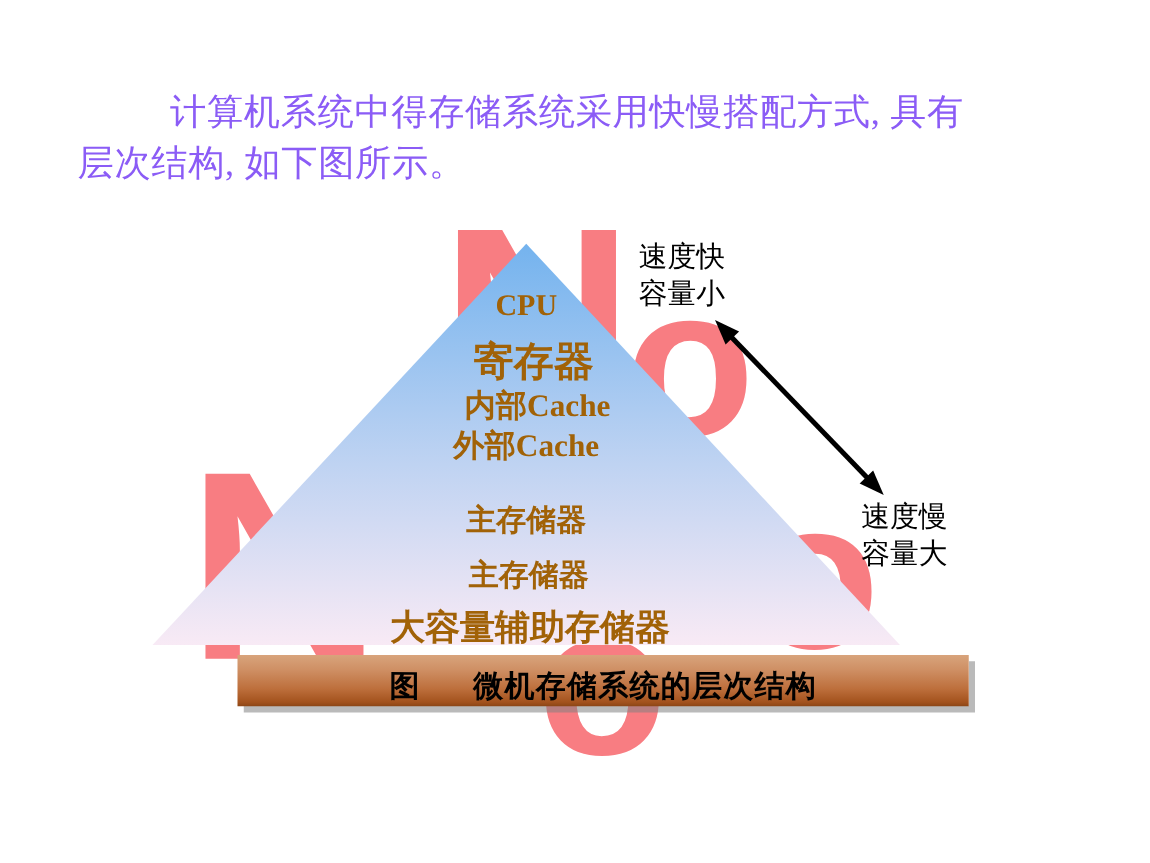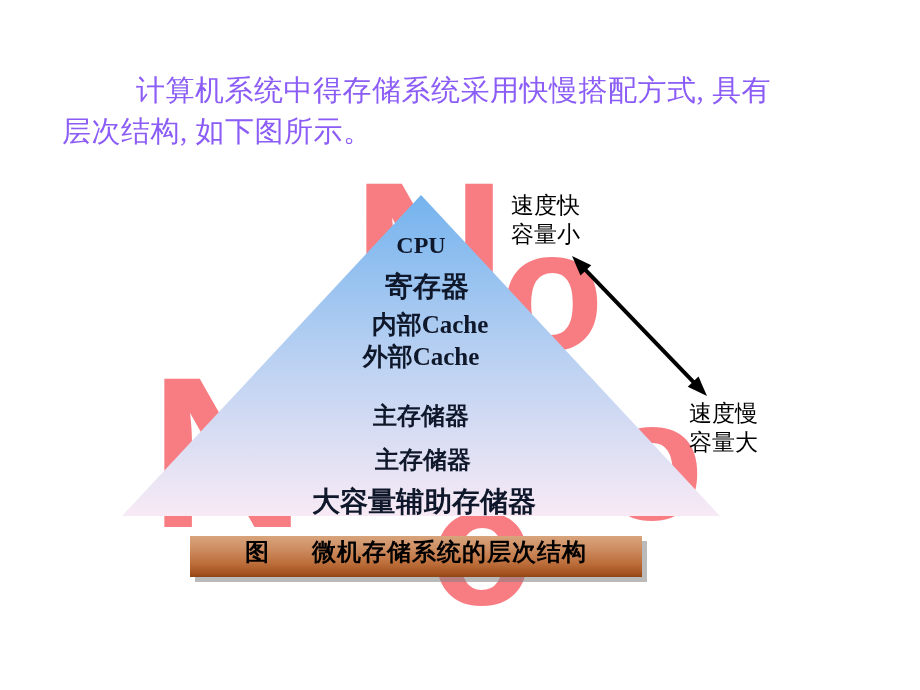--- a/index.html
+++ b/index.html
@@ -57,21 +57,21 @@
     font-size: 29px;
     line-height: 1.42;
     letter-spacing: 0.5px;
   }
   #body-text .indent { display: inline-block; width: 74px; }
 
   
   .layer-label {
     position: absolute;
     z-index: 6;
-    color: #0f172a;
+    color: #a16207;
     font-weight: bold;
     white-space: nowrap;
     transform: translateX(-50%);
   }
 
   
   .annotation {
     position: absolute;
     z-index: 6;
     color: #000000;
@@ -88,33 +88,33 @@
     width: 920px;
     height: 690px;
     z-index: 6;
     pointer-events: none;
   }
 
   
   #caption-bar {
     position: absolute;
     left: 190px;
-    top: 536px;
-    width: 452px;
+    top: 524px;
+    width: 585px;
     height: 41px;
     z-index: 7;
     background: linear-gradient(to bottom,
                 #d8a47c 0%,
                 #cf9065 28%,
                 #bd6f3c 66%,
                 #a3521d 92%,
                 #8c4616 100%);
     box-shadow: 5px 5px 0 rgba(130,130,130,0.55);
     display: flex;
-    align-items: flex-start;
+    align-items: flex-end;
     justify-content: center;
   }
   #caption-text {
     color: #000000;
     font-size: 24px;
     font-weight: bold;
     letter-spacing: 1px;
     white-space: pre;
   }
 </style>
@@ -144,21 +144,21 @@
     </svg>
   </div>
 
   <div id="body-text">
     <span class="indent"></span><span>计算机系统中得存储系统采用快慢搭配方式, 具有</span><br>
     <span>层次结构, 如下图所示。</span>
   </div>
 
   <div id="layer-labels">
       <div class="layer-label" style="left: 421px; top: 232px; font-size: 24px;">CPU</div>
-      <div class="layer-label" style="left: 427px; top: 268px; font-size: 28px;">寄存器</div>
+      <div class="layer-label" style="left: 427px; top: 268px; font-size: 32px;">寄存器</div>
       <div class="layer-label" style="left: 430px; top: 308px; font-size: 25px;">内部Cache</div>
       <div class="layer-label" style="left: 421px; top: 340px; font-size: 25px;">外部Cache</div>
       <div class="layer-label" style="left: 421px; top: 400px; font-size: 24px;">主存储器</div>
       <div class="layer-label" style="left: 423px; top: 444px; font-size: 24px;">主存储器</div>
       <div class="layer-label" style="left: 424px; top: 483px; font-size: 28px;">大容量辅助存储器</div>
     </div>
 
   <div class="annotation" id="anno-top" style="left: 511px; top: 192px;">
     <div>速度快</div>
     <div>容量小</div>

